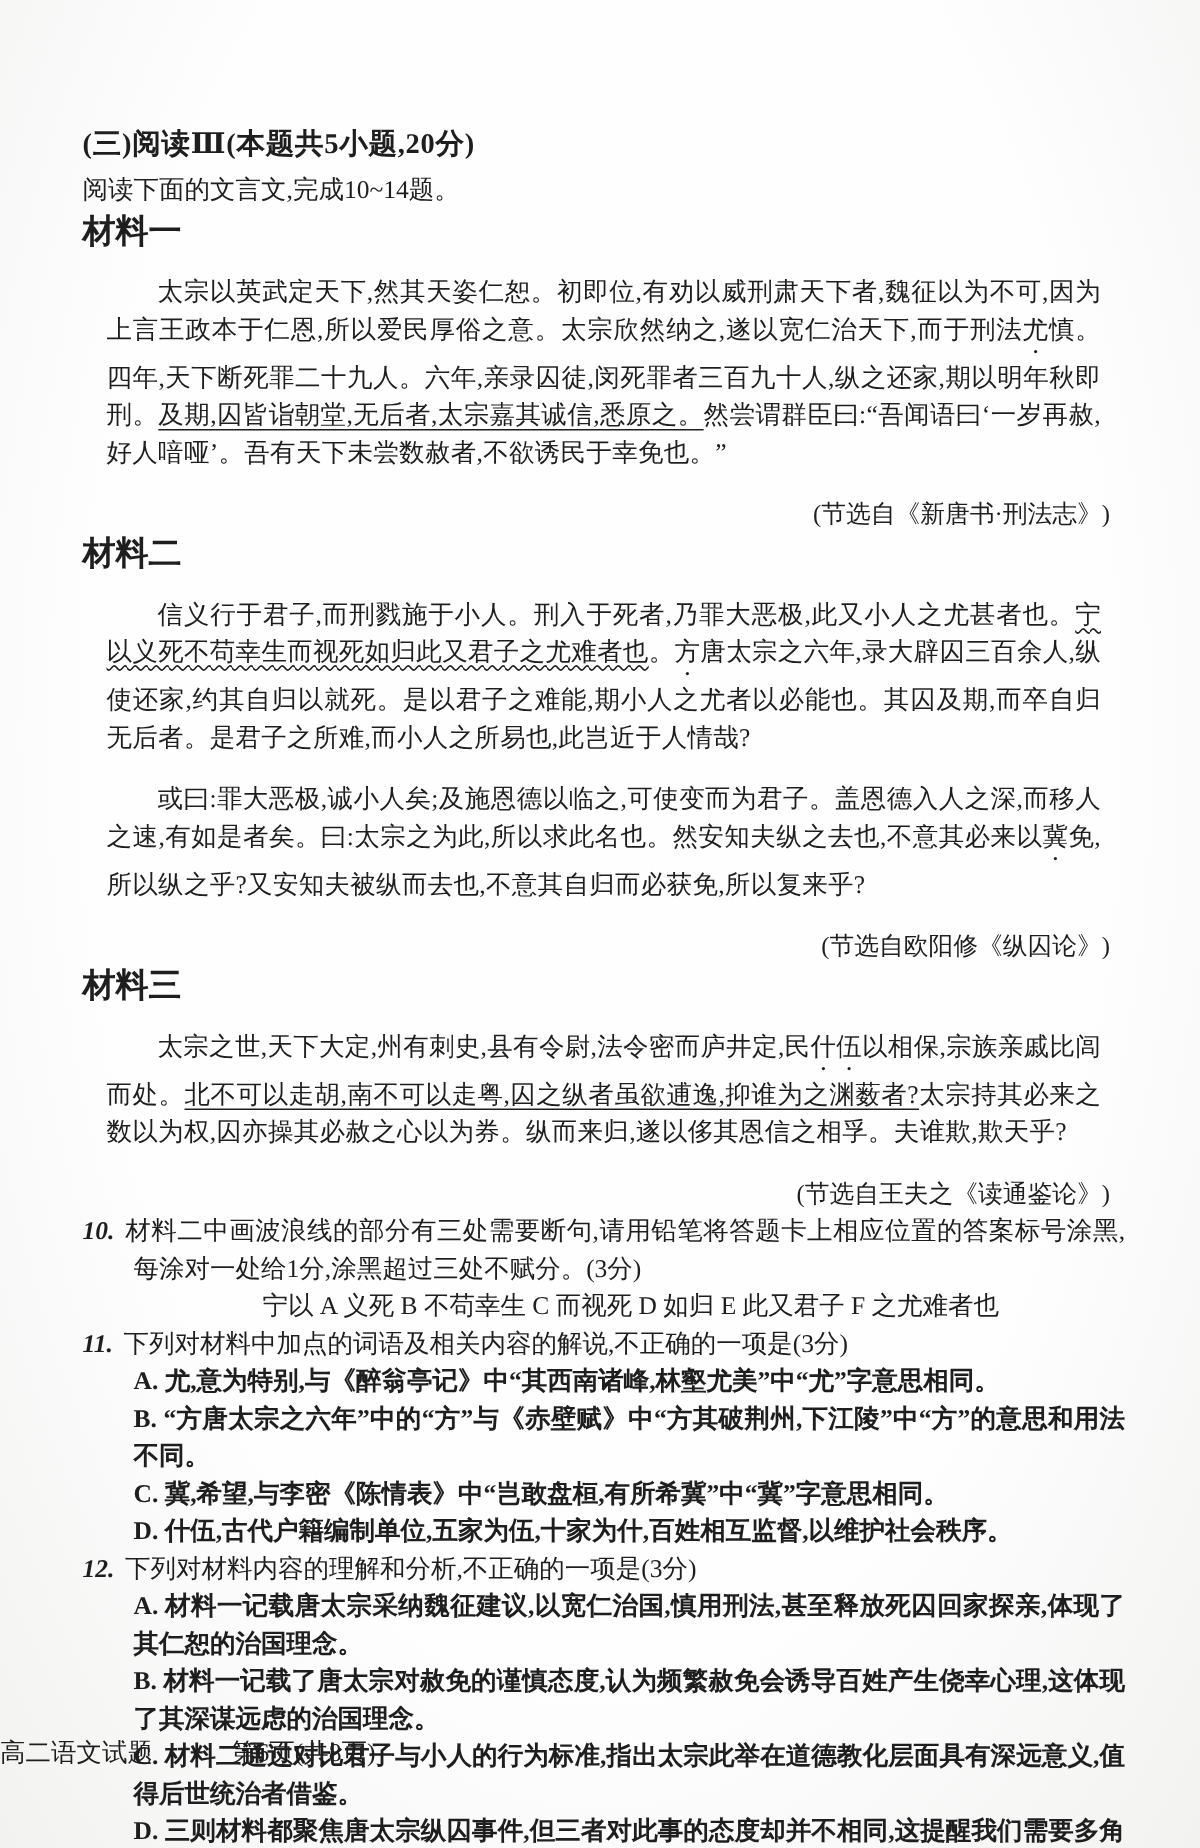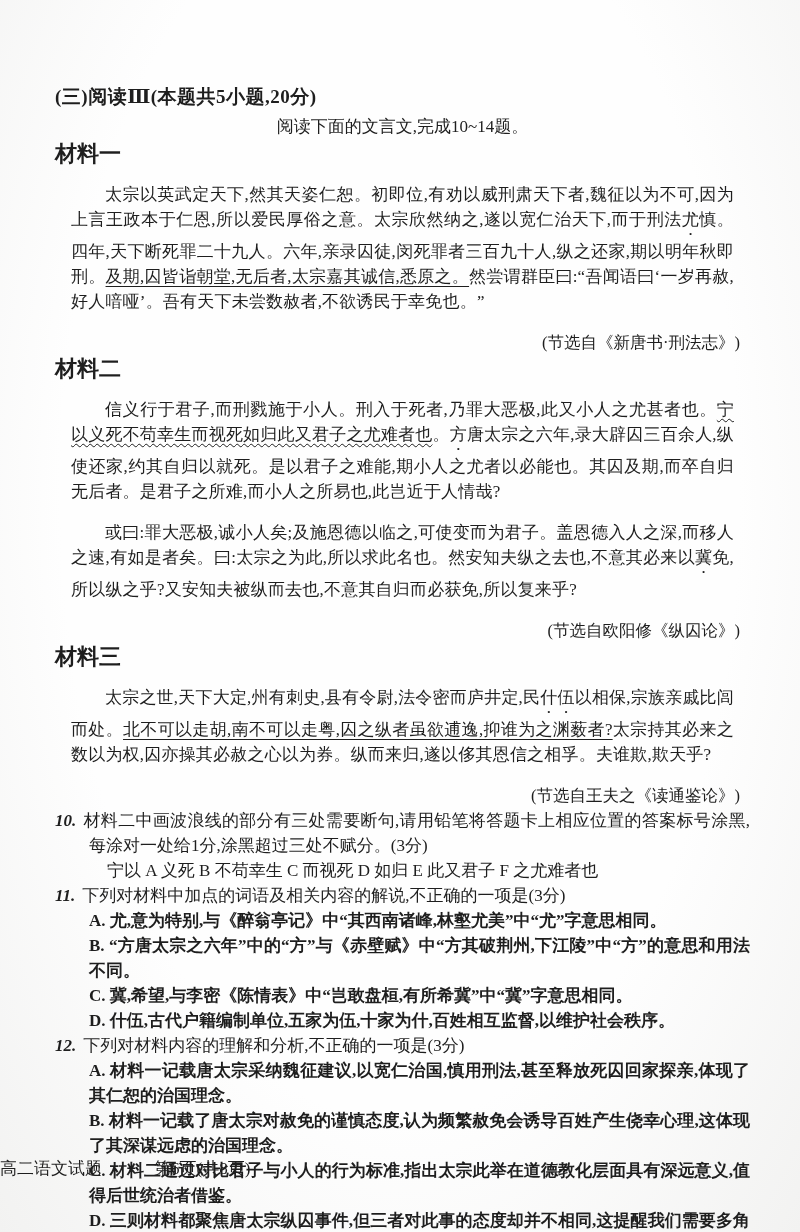--- a/index.html
+++ b/index.html
@@ -5,28 +5,28 @@
   html,body { margin:0; padding:0; background:#e9e9e9; }
   .page {
     position:relative; width:800px; height:1232px; margin:0 auto;
     background:#fcfcfc;
     background-image: radial-gradient(ellipse at 50% 40%, #fefefe 60%, #f2f2f1 100%);
     color:#1e1e1e; overflow:hidden;
     font-family:"Liberation Serif","DejaVu Serif",serif;
   }
   .content { position:absolute; left:55px; right:50px; top:84px; }
   .section-title { margin:0 0 4px 0; font-size:19px; font-weight:bold; line-height:26px; letter-spacing:0.5px; }
-  .intro { margin:0; font-size:17px; line-height:26px;text-align:center; }
+  .intro { margin:0; font-size:17px; line-height:26px; }
   .mat-label { margin:1px 0 0 0; font-size:22px; font-weight:bold; line-height:25px; }
   .para { margin:16px; font-size:17px; line-height:25px; text-align:justify; text-indent:2em; letter-spacing:0.2px; }
   .source { margin:0; font-size:16.5px; line-height:25px; text-align:right; padding-right:10px; }
   .question { font-size:17px; line-height:25px; }
   .q-stem { padding-left:34px; text-indent:-34px; text-align:justify; }
   .q-num { font-weight:bold; padding-right:7px;font-style:italic; }
-  .answer-line { margin-left:52px; }
+  .answer-line { margin-left:36px;text-align:center; }
   .option { margin-left:34px; text-align:justify;font-weight:bold; }
   .seg { white-space:pre-wrap; }
   .seg.underline {
     text-decoration:underline; text-decoration-thickness:1px;
     text-underline-offset:4px; text-decoration-skip-ink:none;
   }
   .seg.wavy {
     text-decoration:underline wavy; text-decoration-thickness:1px;
     text-underline-offset:3px; text-decoration-skip-ink:none;
   }

